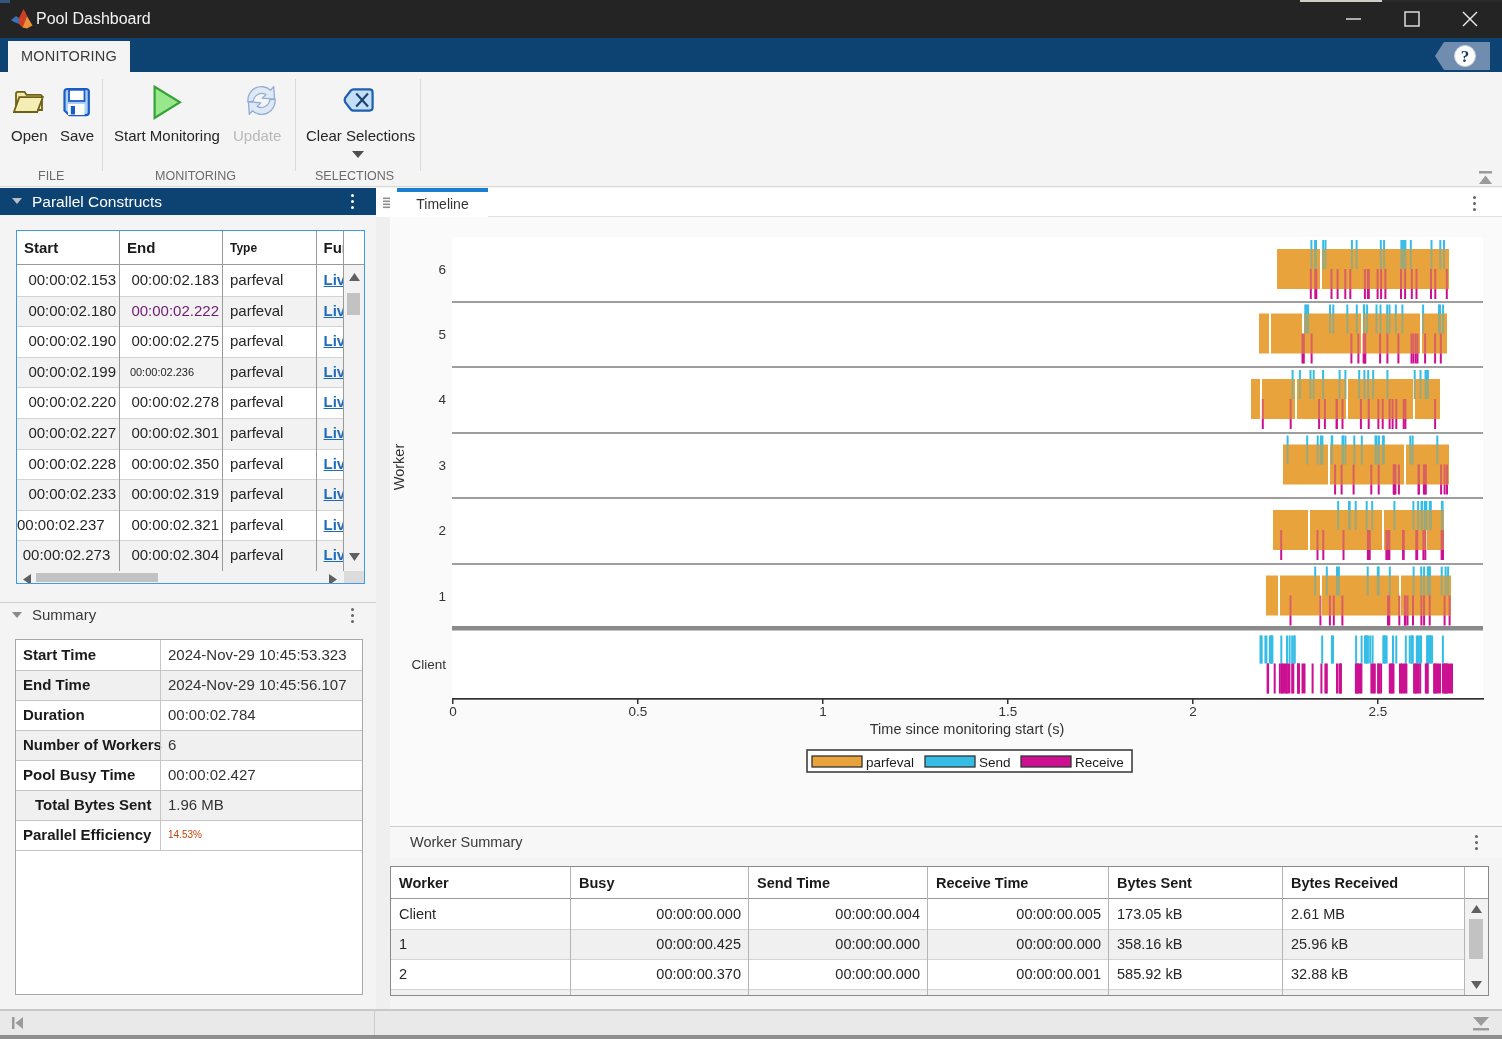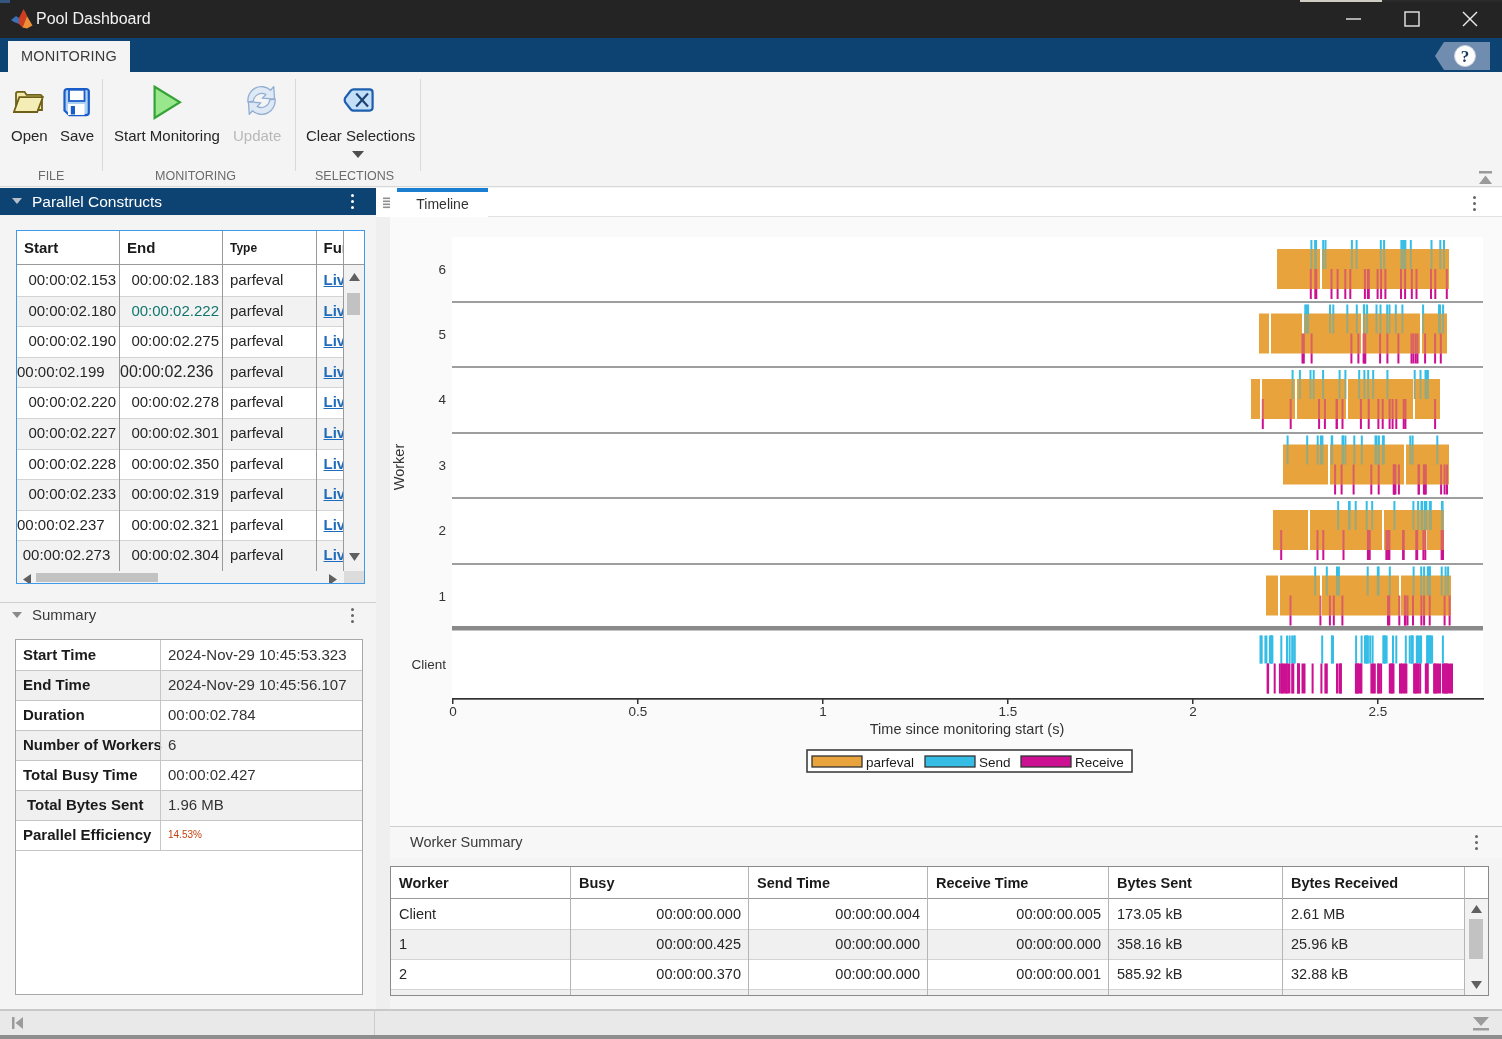--- a/index.html
+++ b/index.html
@@ -140,33 +140,33 @@
 <div style="position:absolute;left:206px;top:0;width:93.5px;height:34px;font-weight:bold;font-size:12px;color:#1a1a1a;line-height:34px;padding-left:7px;overflow:hidden">Type</div>
 <div style="position:absolute;left:299.5px;top:0;width:27.0px;height:34px;font-weight:bold;font-size:15px;color:#1a1a1a;line-height:34px;padding-left:7px;overflow:hidden">Fun</div>
 <div style="position:absolute;left:0;top:33px;width:347.0px;height:1px;background:#9a9a9a"></div>
 <div style="position:absolute;left:0;top:34px;width:326.5px;height:30.6px;background:#ffffff"></div>
 <div style="position:absolute;left:0;top:34px;width:103px;height:30.6px;font-size:15px;color:#262626;line-height:30.6px;text-align:right;padding-right:4px">00:00:02.153</div>
 <div style="position:absolute;left:103px;top:34px;width:103px;height:30.6px;font-size:15px;color:#262626;line-height:30.6px;text-align:right;padding-right:4px">00:00:02.183</div>
 <div style="position:absolute;left:206px;top:34px;width:93.5px;height:30.6px;font-size:15px;color:#262626;line-height:30.6px;padding-left:7px">parfeval</div>
 <div style="position:absolute;left:299.5px;top:34px;width:27.0px;height:30.6px;font-size:15px;line-height:30.6px;padding-left:7px;overflow:hidden"><span style="color:#1e6cbb;font-weight:bold;text-decoration:underline">Liv</span></div>
 <div style="position:absolute;left:0;top:64.6px;width:326.5px;height:30.6px;background:#f2f2f2"></div>
 <div style="position:absolute;left:0;top:64.6px;width:103px;height:30.6px;font-size:15px;color:#262626;line-height:30.6px;text-align:right;padding-right:4px">00:00:02.180</div>
-<div style="position:absolute;left:103px;top:64.6px;width:103px;height:30.6px;font-size:15px;color:#0f766e;line-height:30.6px;text-align:right;padding-right:4px">00:00:02.222</div>
+<div style="position:absolute;left:103px;top:64.6px;width:103px;height:30.6px;font-size:15px;color:#701a75;line-height:30.6px;text-align:right;padding-right:4px">00:00:02.222</div>
 <div style="position:absolute;left:206px;top:64.6px;width:93.5px;height:30.6px;font-size:15px;color:#262626;line-height:30.6px;padding-left:7px">parfeval</div>
 <div style="position:absolute;left:299.5px;top:64.6px;width:27.0px;height:30.6px;font-size:15px;line-height:30.6px;padding-left:7px;overflow:hidden"><span style="color:#1e6cbb;font-weight:bold;text-decoration:underline">Liv</span></div>
 <div style="position:absolute;left:0;top:64.6px;width:326.5px;height:1px;background:#d4d4d4"></div>
 <div style="position:absolute;left:0;top:95.19999999999999px;width:326.5px;height:30.6px;background:#ffffff"></div>
 <div style="position:absolute;left:0;top:95.19999999999999px;width:103px;height:30.6px;font-size:15px;color:#262626;line-height:30.6px;text-align:right;padding-right:4px">00:00:02.190</div>
 <div style="position:absolute;left:103px;top:95.19999999999999px;width:103px;height:30.6px;font-size:15px;color:#262626;line-height:30.6px;text-align:right;padding-right:4px">00:00:02.275</div>
 <div style="position:absolute;left:206px;top:95.19999999999999px;width:93.5px;height:30.6px;font-size:15px;color:#262626;line-height:30.6px;padding-left:7px">parfeval</div>
 <div style="position:absolute;left:299.5px;top:95.19999999999999px;width:27.0px;height:30.6px;font-size:15px;line-height:30.6px;padding-left:7px;overflow:hidden"><span style="color:#1e6cbb;font-weight:bold;text-decoration:underline">Liv</span></div>
 <div style="position:absolute;left:0;top:95.19999999999999px;width:326.5px;height:1px;background:#d4d4d4"></div>
 <div style="position:absolute;left:0;top:125.79999999999998px;width:326.5px;height:30.6px;background:#f2f2f2"></div>
-<div style="position:absolute;left:0;top:125.79999999999998px;width:103px;height:30.6px;font-size:15px;color:#262626;line-height:30.6px;padding-right:4px">00:00:02.199</div>
-<div style="position:absolute;left:103px;top:125.79999999999998px;width:103px;height:30.6px;font-size:16px;color:#262626;line-height:30.6px;text-align:left;padding-right:19px">00:00:02.236</div>
+<div style="position:absolute;left:0;top:125.79999999999998px;width:103px;height:30.6px;font-size:15px;color:#262626;line-height:30.6px;text-align:right;padding-right:4px">00:00:02.199</div>
+<div style="position:absolute;left:103px;top:125.79999999999998px;width:103px;height:30.6px;font-size:11px;color:#262626;line-height:30.6px;text-align:center;padding-right:19px">00:00:02.236</div>
 <div style="position:absolute;left:206px;top:125.79999999999998px;width:93.5px;height:30.6px;font-size:15px;color:#262626;line-height:30.6px;padding-left:7px">parfeval</div>
 <div style="position:absolute;left:299.5px;top:125.79999999999998px;width:27.0px;height:30.6px;font-size:15px;line-height:30.6px;padding-left:7px;overflow:hidden"><span style="color:#1e6cbb;font-weight:bold;text-decoration:underline">Liv</span></div>
 <div style="position:absolute;left:0;top:125.79999999999998px;width:326.5px;height:1px;background:#d4d4d4"></div>
 <div style="position:absolute;left:0;top:156.39999999999998px;width:326.5px;height:30.6px;background:#ffffff"></div>
 <div style="position:absolute;left:0;top:156.39999999999998px;width:103px;height:30.6px;font-size:15px;color:#262626;line-height:30.6px;text-align:right;padding-right:4px">00:00:02.220</div>
 <div style="position:absolute;left:103px;top:156.39999999999998px;width:103px;height:30.6px;font-size:15px;color:#262626;line-height:30.6px;text-align:right;padding-right:4px">00:00:02.278</div>
 <div style="position:absolute;left:206px;top:156.39999999999998px;width:93.5px;height:30.6px;font-size:15px;color:#262626;line-height:30.6px;padding-left:7px">parfeval</div>
 <div style="position:absolute;left:299.5px;top:156.39999999999998px;width:27.0px;height:30.6px;font-size:15px;line-height:30.6px;padding-left:7px;overflow:hidden"><span style="color:#1e6cbb;font-weight:bold;text-decoration:underline">Liv</span></div>
 <div style="position:absolute;left:0;top:156.39999999999998px;width:326.5px;height:1px;background:#d4d4d4"></div>
 <div style="position:absolute;left:0;top:186.99999999999997px;width:326.5px;height:30.6px;background:#f2f2f2"></div>
@@ -242,25 +242,25 @@
 <div style="position:absolute;left:0;top:30px;width:346px;height:1px;background:#c6c6c6"></div>
 <div style="position:absolute;left:0;top:60px;width:346px;height:30px;background:#ffffff"></div>
 <div style="position:absolute;left:0;top:60px;width:145px;height:30px;font-weight:bold;font-size:15px;color:#1a1a1a;line-height:30px;padding-left:7px;white-space:nowrap">Duration</div>
 <div style="position:absolute;left:145px;top:60px;width:201px;height:30px;font-size:15px;color:#333;line-height:30px;padding-left:7px;white-space:nowrap">00:00:02.784</div>
 <div style="position:absolute;left:0;top:60px;width:346px;height:1px;background:#c6c6c6"></div>
 <div style="position:absolute;left:0;top:90px;width:346px;height:30px;background:#f0f0f0"></div>
 <div style="position:absolute;left:0;top:90px;width:145px;height:30px;font-weight:bold;font-size:15px;color:#1a1a1a;line-height:30px;padding-left:7px;white-space:nowrap">Number of Workers</div>
 <div style="position:absolute;left:145px;top:90px;width:201px;height:30px;font-size:15px;color:#333;line-height:30px;padding-left:7px;white-space:nowrap">6</div>
 <div style="position:absolute;left:0;top:90px;width:346px;height:1px;background:#c6c6c6"></div>
 <div style="position:absolute;left:0;top:120px;width:346px;height:30px;background:#ffffff"></div>
-<div style="position:absolute;left:0;top:120px;width:145px;height:30px;font-weight:bold;font-size:15px;color:#1a1a1a;line-height:30px;padding-left:7px;white-space:nowrap">Total Busy Time</div>
+<div style="position:absolute;left:0;top:120px;width:145px;height:30px;font-weight:bold;font-size:15px;color:#1a1a1a;line-height:30px;padding-left:7px;white-space:nowrap">Pool Busy Time</div>
 <div style="position:absolute;left:145px;top:120px;width:201px;height:30px;font-size:15px;color:#333;line-height:30px;padding-left:7px;white-space:nowrap">00:00:02.427</div>
 <div style="position:absolute;left:0;top:120px;width:346px;height:1px;background:#c6c6c6"></div>
 <div style="position:absolute;left:0;top:150px;width:346px;height:30px;background:#f0f0f0"></div>
-<div style="position:absolute;left:4px;top:150px;width:145px;height:30px;font-weight:bold;font-size:15px;color:#1a1a1a;line-height:30px;padding-left:7px;white-space:nowrap">Total Bytes Sent</div>
+<div style="position:absolute;left:12px;top:150px;width:145px;height:30px;font-weight:bold;font-size:15px;color:#1a1a1a;line-height:30px;padding-left:7px;white-space:nowrap">Total Bytes Sent</div>
 <div style="position:absolute;left:145px;top:150px;width:201px;height:30px;font-size:15px;color:#333;line-height:30px;padding-left:7px;white-space:nowrap">1.96 MB</div>
 <div style="position:absolute;left:0;top:150px;width:346px;height:1px;background:#c6c6c6"></div>
 <div style="position:absolute;left:0;top:180px;width:346px;height:30px;background:#ffffff"></div>
 <div style="position:absolute;left:0;top:180px;width:145px;height:30px;font-weight:bold;font-size:15px;color:#1a1a1a;line-height:30px;padding-left:7px;white-space:nowrap">Parallel Efficiency</div>
 <div style="position:absolute;left:145px;top:180px;width:201px;height:30px;font-size:10px;color:#c2410c;line-height:30px;padding-left:7px;white-space:nowrap">14.53%</div>
 <div style="position:absolute;left:0;top:180px;width:346px;height:1px;background:#c6c6c6"></div>
 <div style="position:absolute;left:0;top:210px;width:346px;height:1px;background:#c6c6c6"></div>
 <div style="position:absolute;left:144px;top:0;width:1px;height:210px;background:#c6c6c6"></div>
 </div>
 

